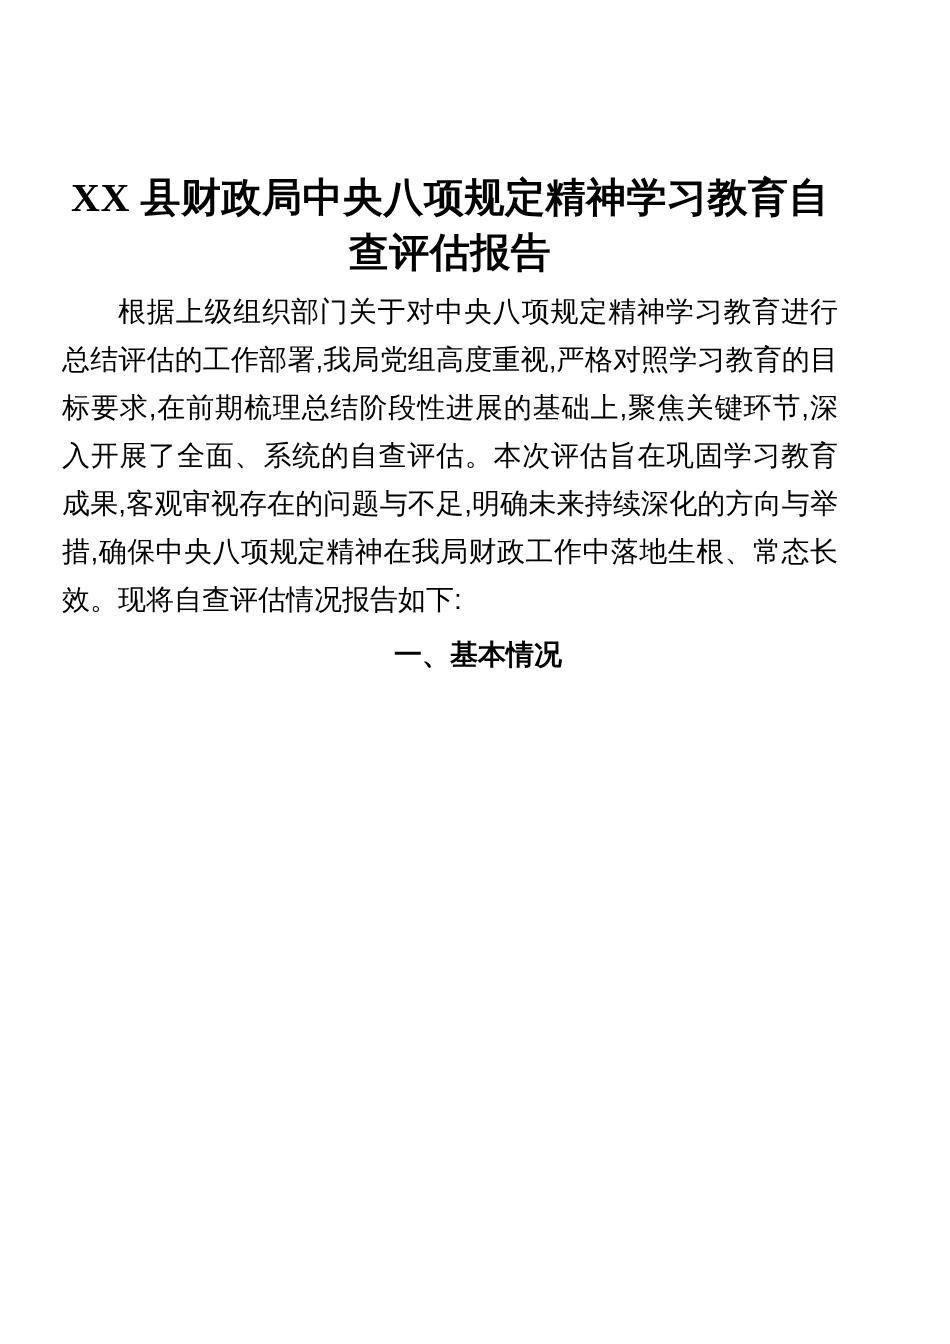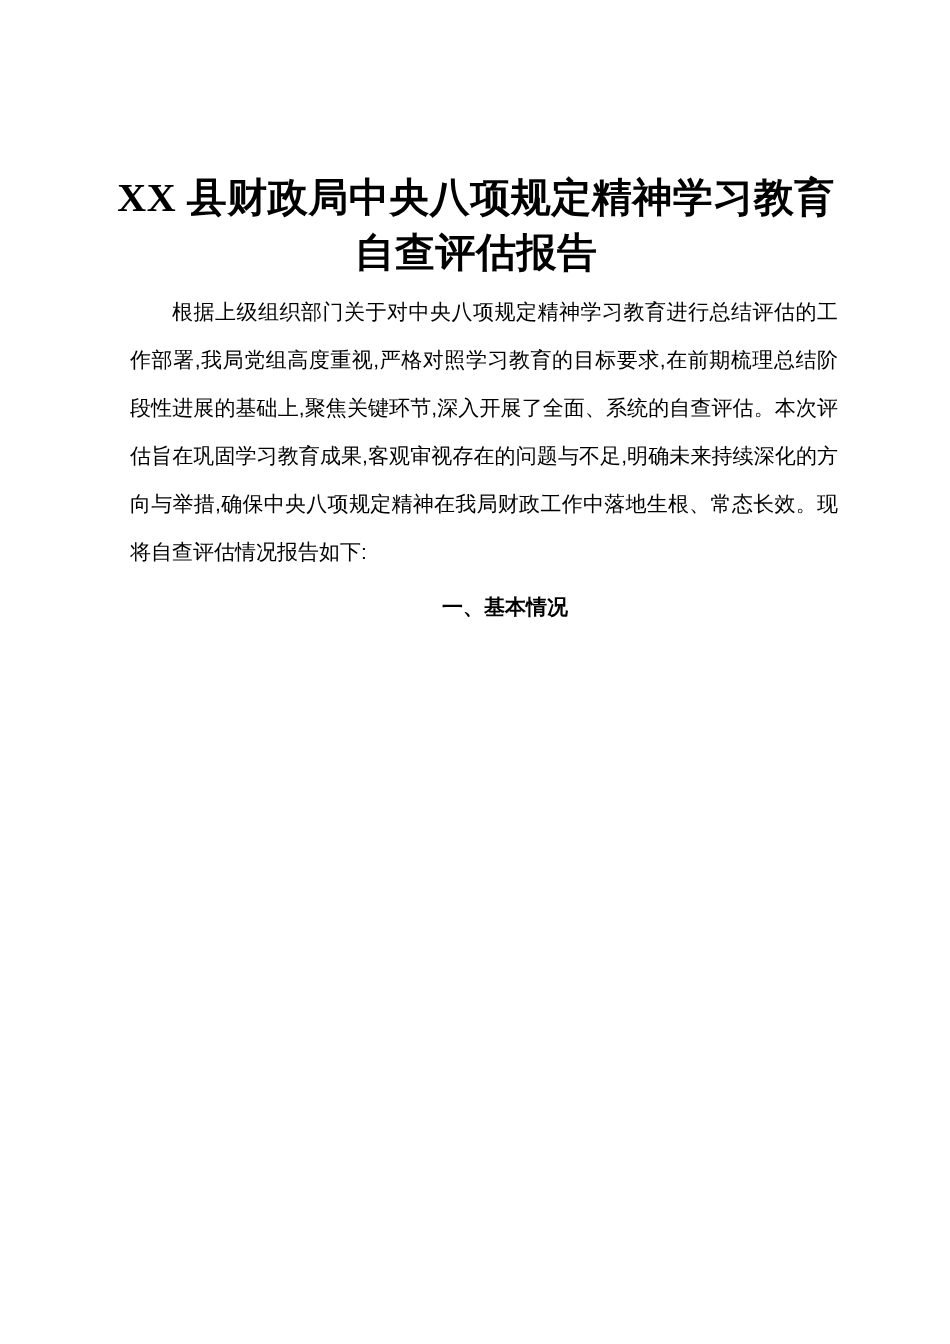--- a/index.html
+++ b/index.html
@@ -10,37 +10,37 @@
     width: 950px;
     height: 1344px;
     background: #ffffff;
     overflow: hidden;
   }
   .page {
     box-sizing: border-box;
     width: 950px;
     height: 1344px;
     background: #ffffff;
-    padding: 170px 112px 0 114px;
+    padding: 170px 112px 0 62px;
     color: #000000;
   }
   .doc-title {
     font-family: "Liberation Serif", "DejaVu Serif", serif;
     font-weight: 700;
     font-size: 40px;
     line-height: 55px;
     text-align: center;
     margin: 0 0 8px 0;
     letter-spacing: 0.5px;
   }
   .doc-body p {
     font-family: "Liberation Sans", "DejaVu Sans", sans-serif;
-    font-size: 21px;
+    font-size: 28px;
     line-height: 48px;
-    margin: 7px 0 0 16px;
+    margin: 7px 0 0 0;
     text-indent: 2em;
     text-align: justify;
   }
   .doc-body p:first-child {
     margin-top: 0;
   }
   .doc-body p.heading {
     text-align: center;
     font-weight: bold;
   }

